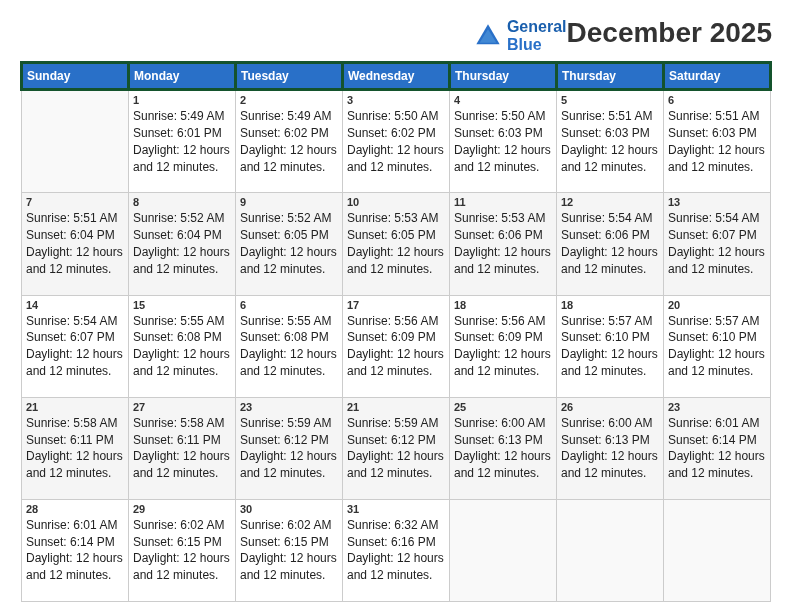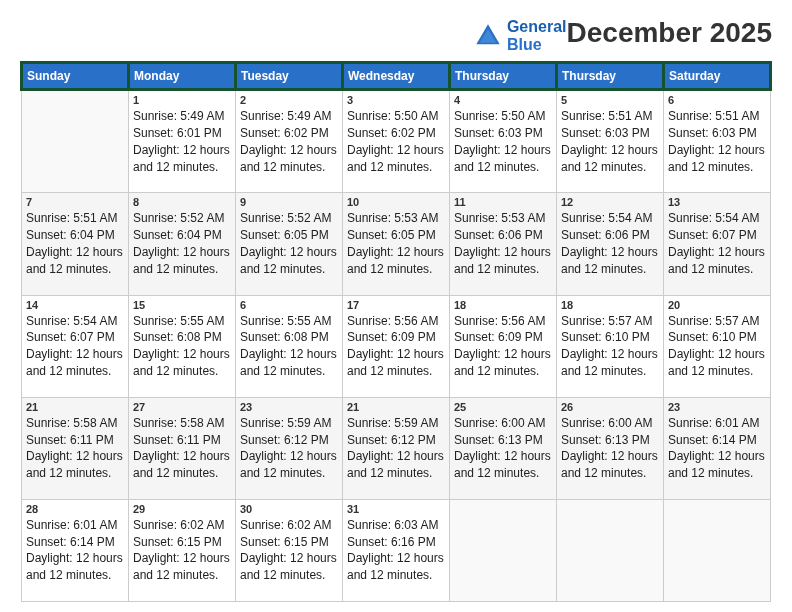--- a/index.html
+++ b/index.html
@@ -347,21 +347,21 @@
           </td>
           <td>
             <span class="day-num">30</span>
             <div class="day-info" style="white-space: pre-line;">Sunrise: 6:02 AM
 Sunset: 6:15 PM
 Daylight: 12 hours
 and 12 minutes.</div>
           </td>
           <td>
             <span class="day-num">31</span>
-            <div class="day-info" style="white-space: pre-line;">Sunrise: 6:03 AM
+            <div class="day-info" style="white-space: pre-line;">Sunrise: 6:32 AM
 Sunset: 6:16 PM
 Daylight: 12 hours
 and 12 minutes.</div>
           </td>
           <td class="empty-cell"></td>
           <td class="empty-cell"></td>
           <td class="empty-cell"></td>
         </tr>
       </tbody>
   </table>

